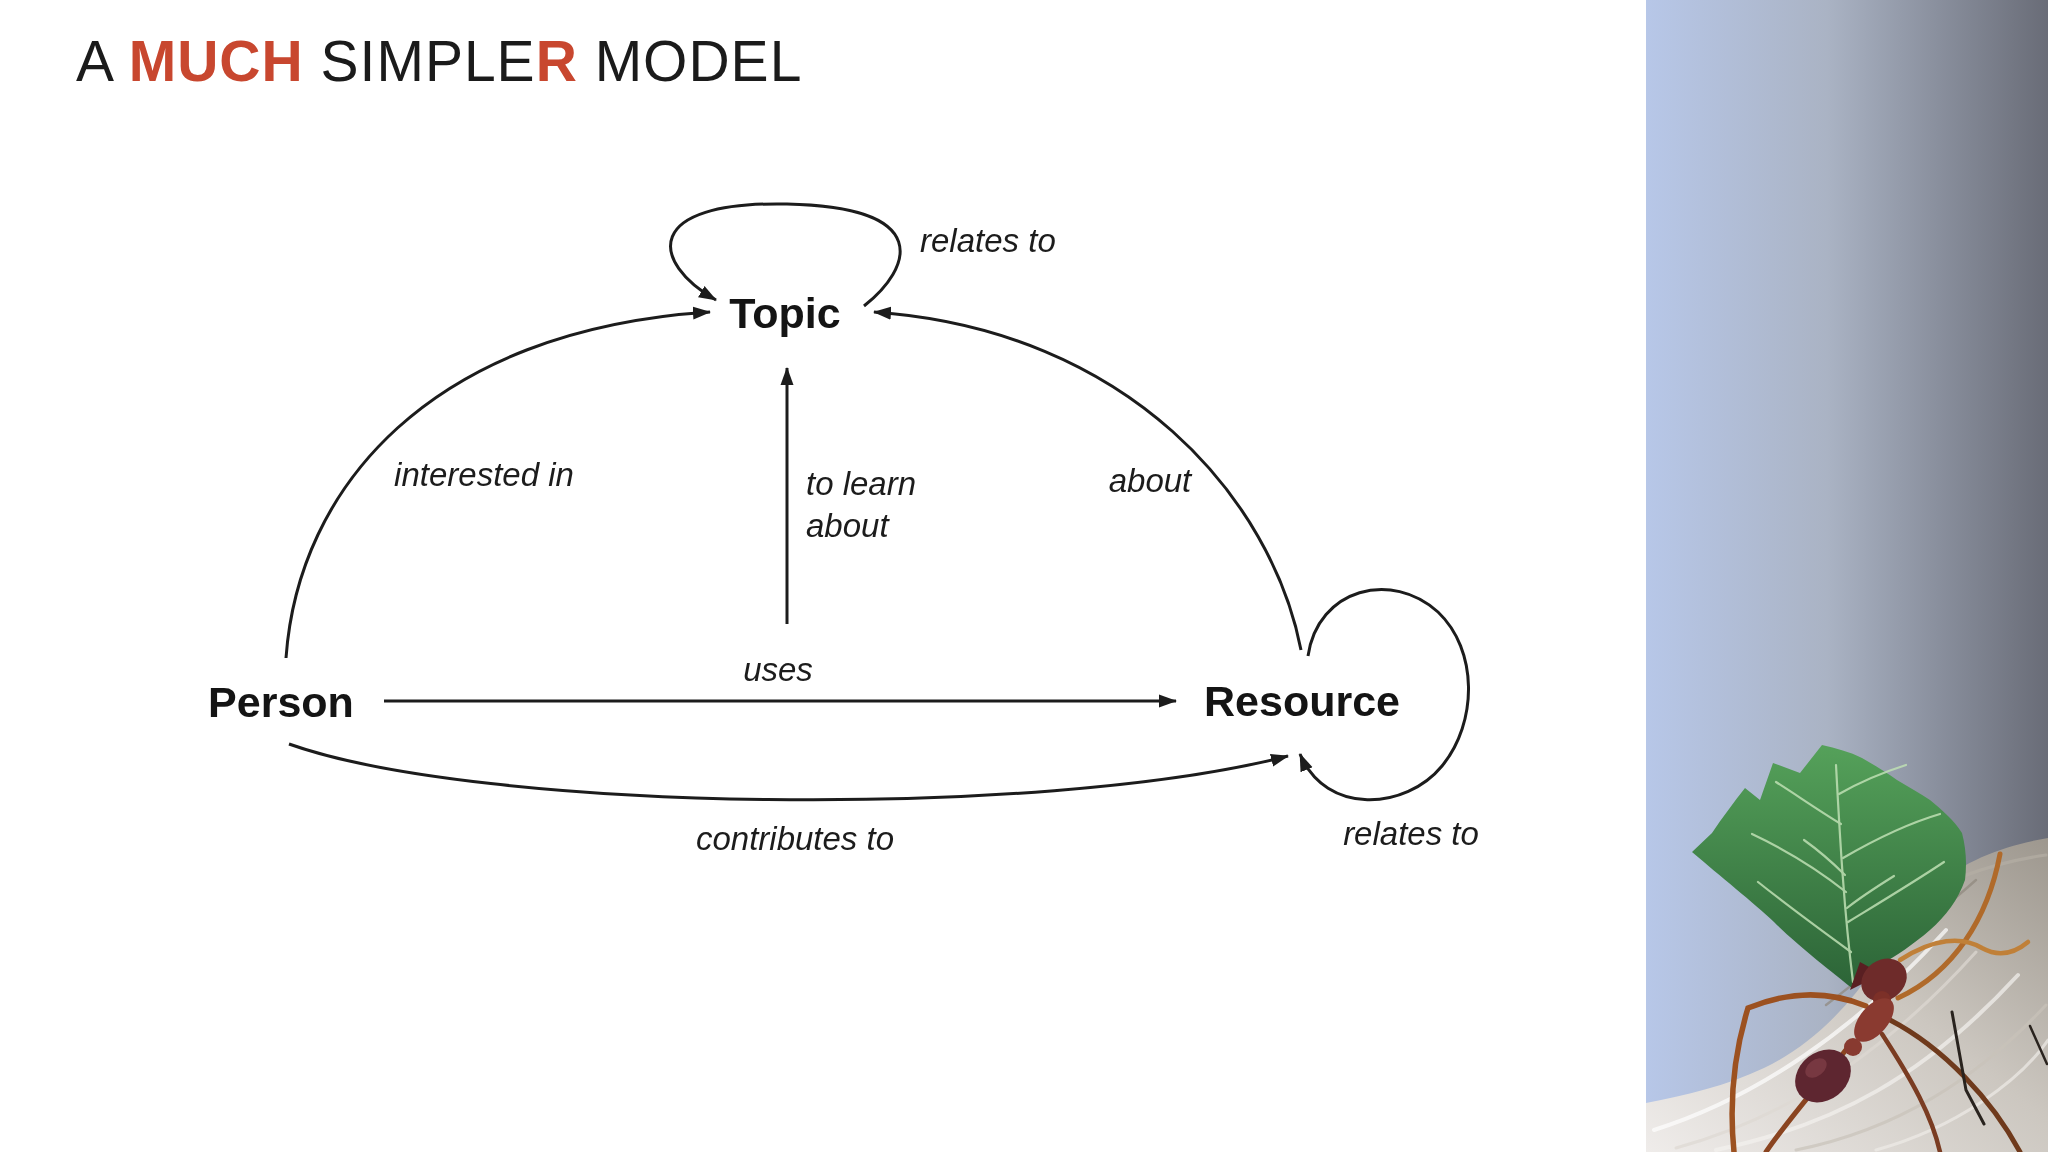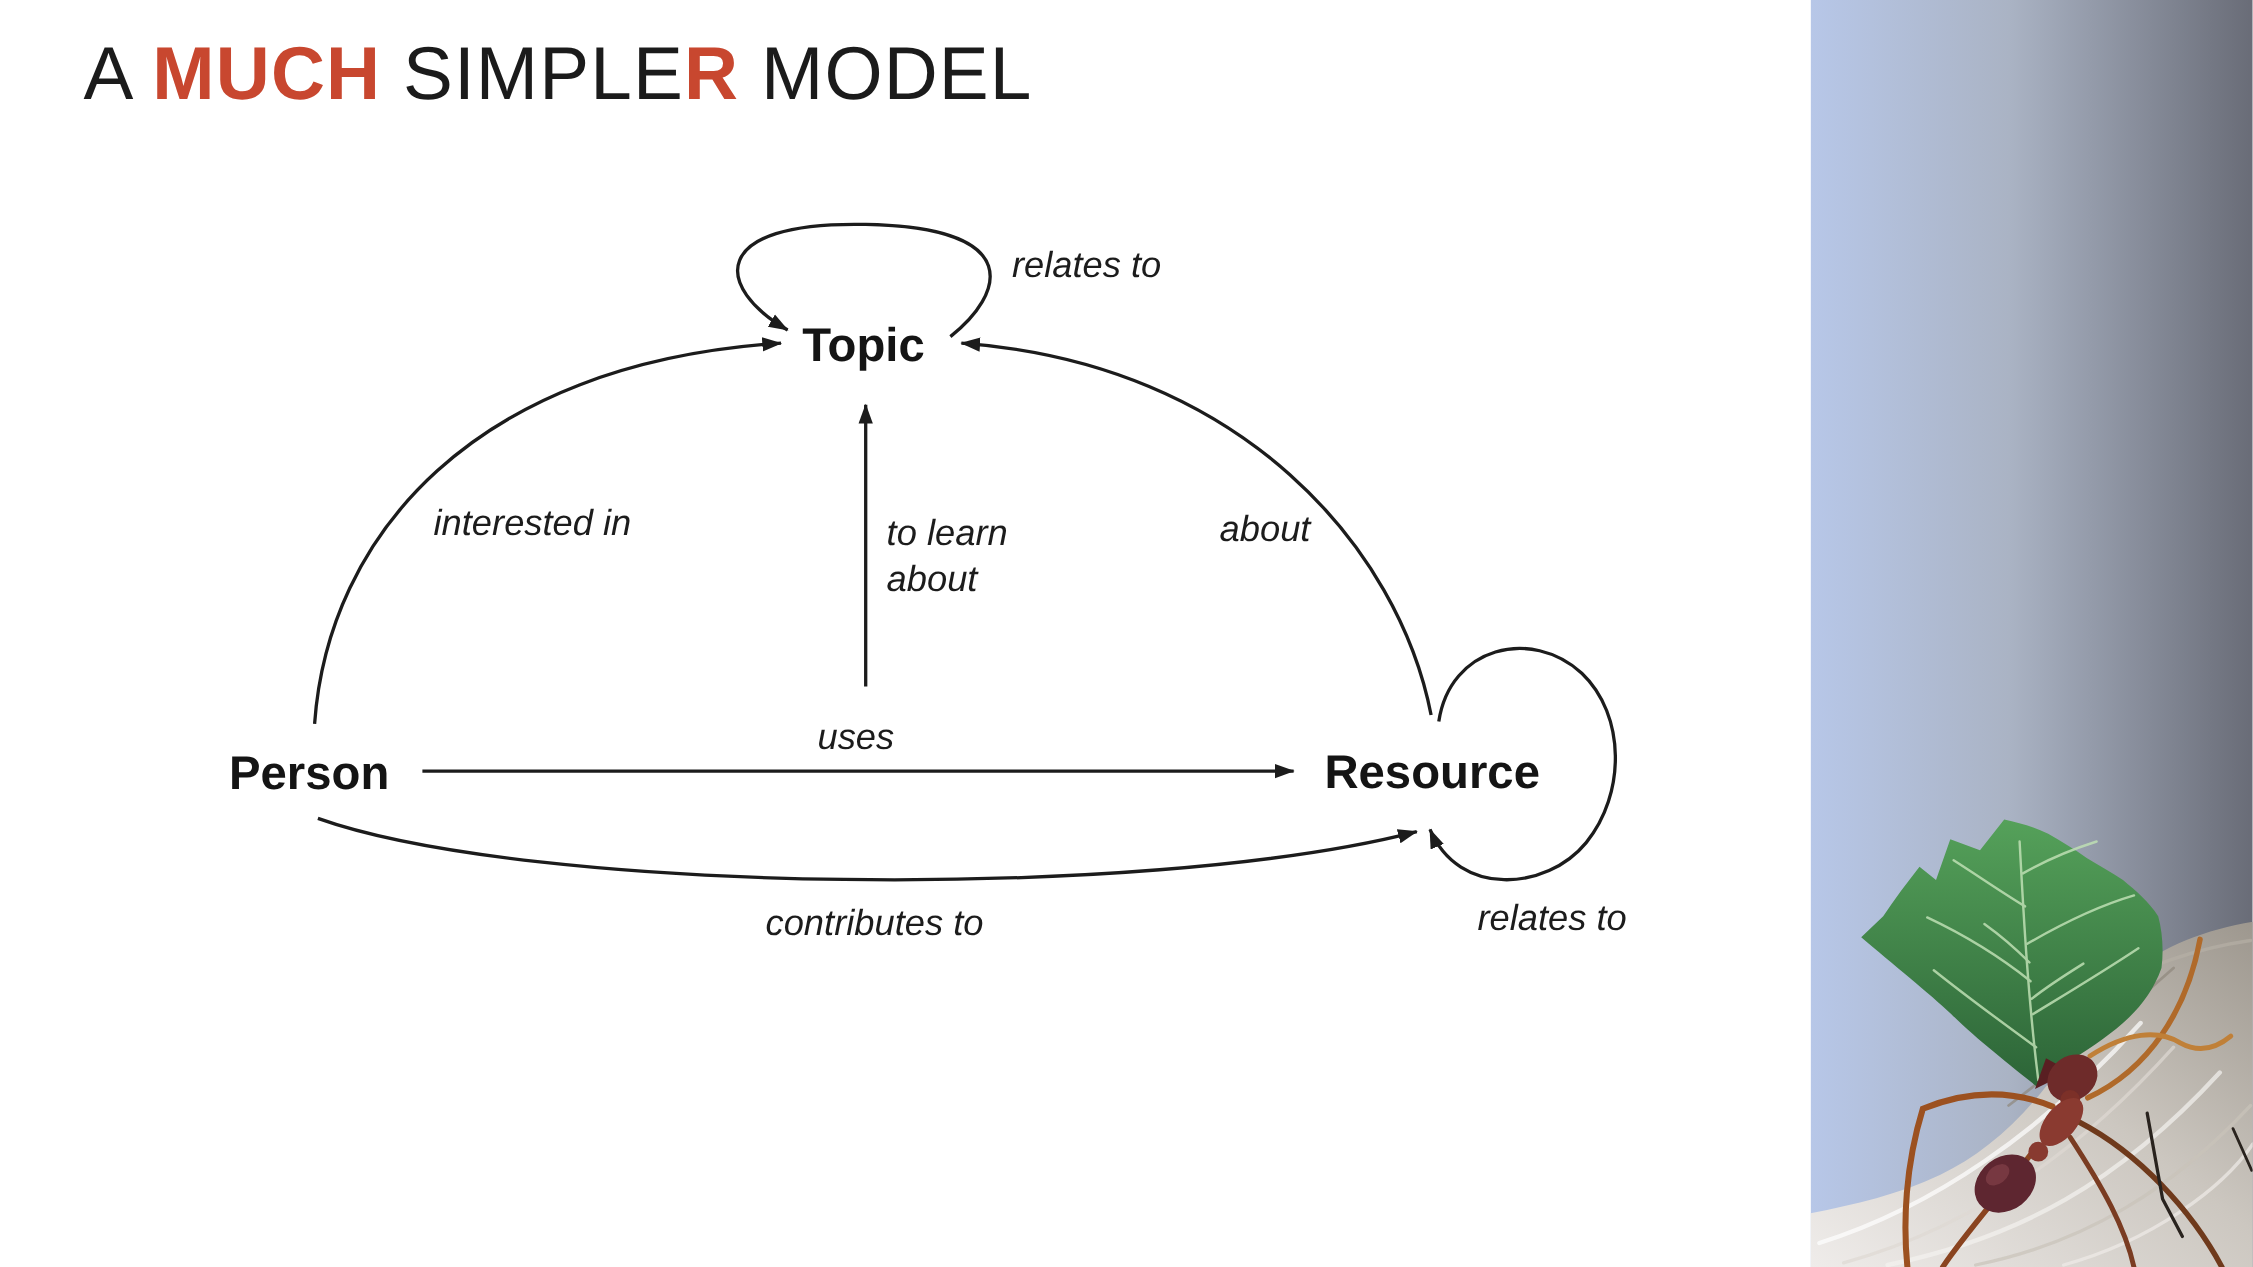--- a/index.html
+++ b/index.html
@@ -1,19 +1,19 @@
 <!DOCTYPE html>
 <html><head>
 <meta charset="utf-8">
 <style>
   html,body{margin:0;padding:0;background:#ffffff;}
   body{width:2048px;height:1152px;overflow:hidden;font-family:"Liberation Sans",sans-serif;}
   .stage{position:relative;width:2048px;height:1152px;background:#ffffff;}
   .slide{position:absolute;left:0;top:0;width:1646px;height:1152px;background:#ffffff;}
-  .title{position:absolute;left:76px;top:30px;margin:0;font-size:68px;line-height:1.1;
+  .title{position:absolute;left:76px;top:30px;margin:0;font-size:57px;line-height:1.1;
          font-weight:300;letter-spacing:1px;color:#1b1b1b;white-space:pre;}
   .title .accent{color:#c8472f;font-weight:700;}
   .diagram{position:absolute;left:0;top:0;width:1646px;height:1152px;}
   .edge{fill:none;stroke:#1c1c1c;stroke-width:3;}
   .node-label{font-family:"Liberation Sans",sans-serif;font-weight:700;font-size:43px;fill:#141414;}
   .edge-label{font-family:"Liberation Sans",sans-serif;font-style:italic;font-size:33px;fill:#1c1c1c;}
   .photo{position:absolute;left:1646px;top:0;width:402px;height:1152px;}
   .photo svg{display:block;width:402px;height:1152px;}
 </style>
 </head>

